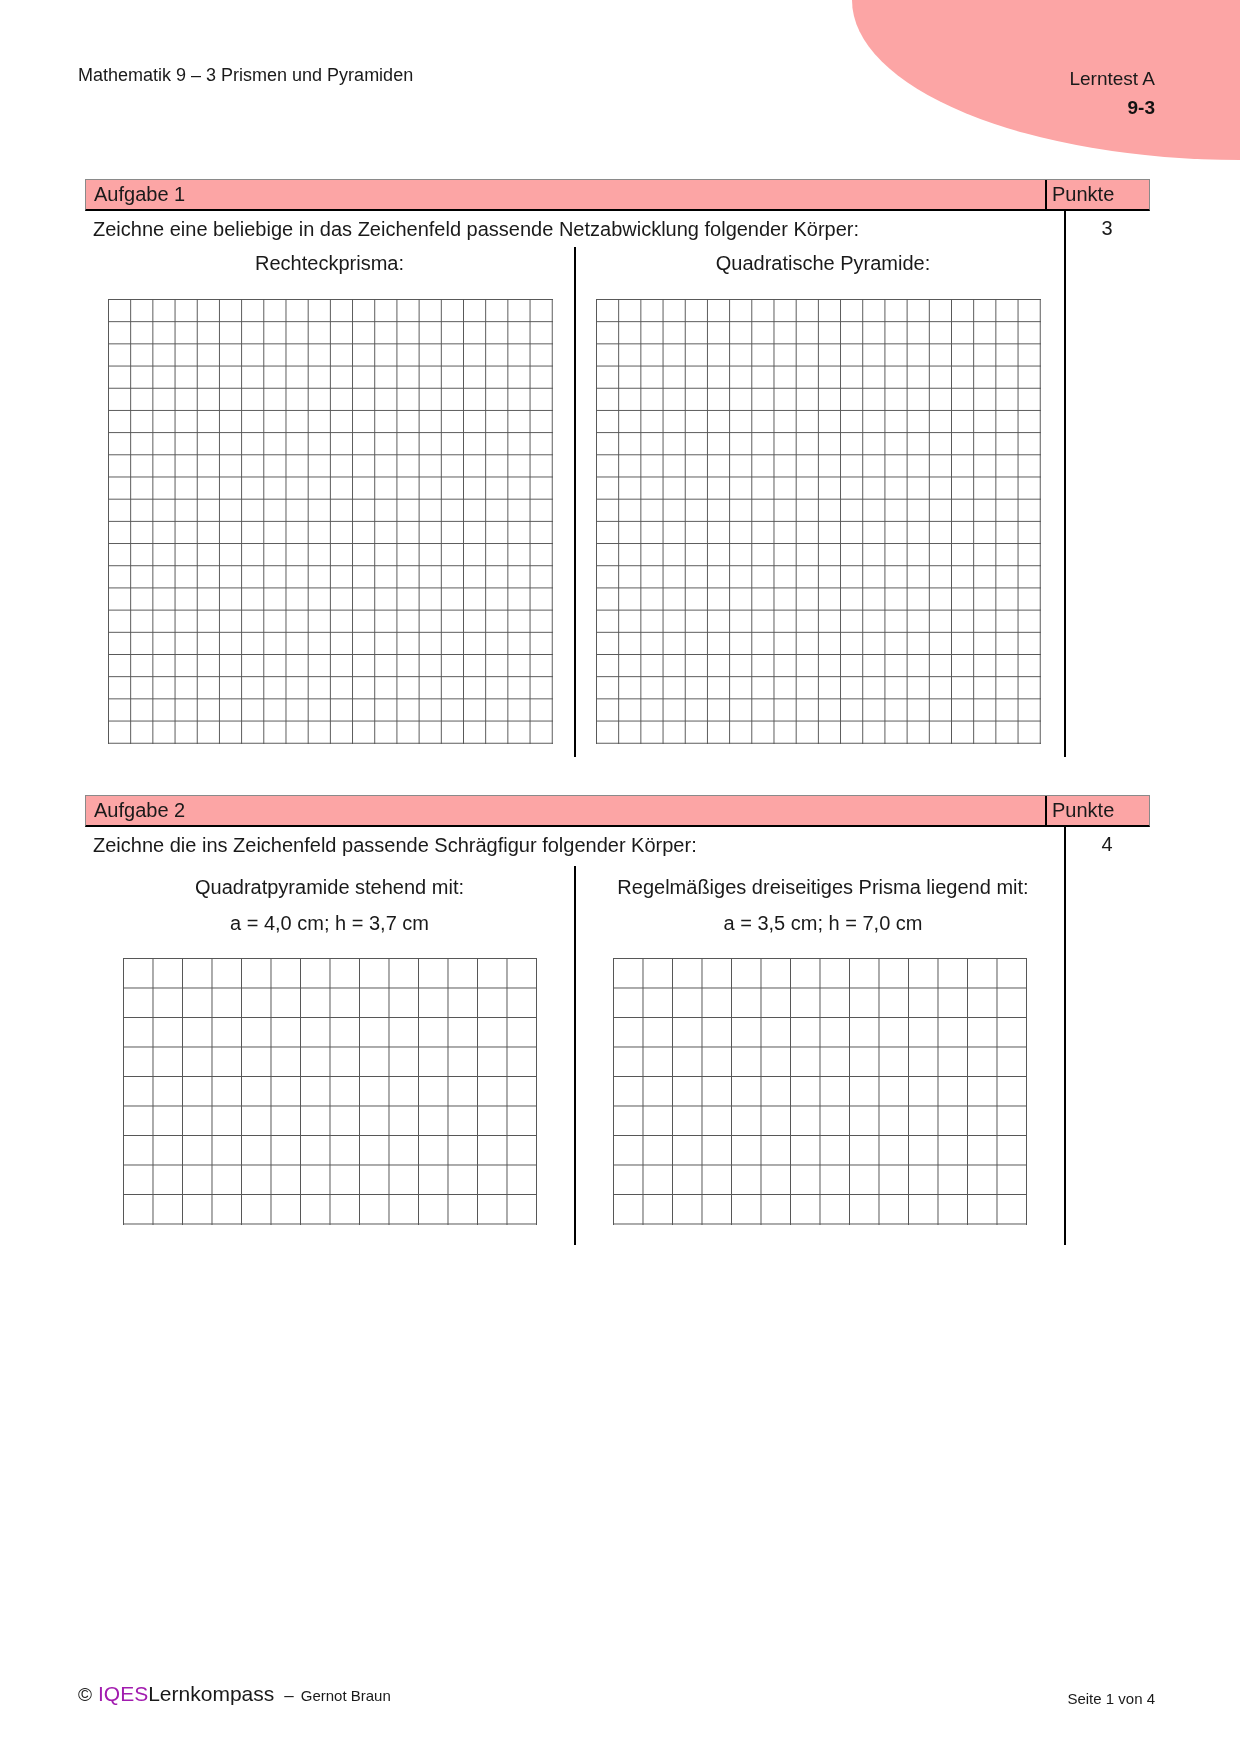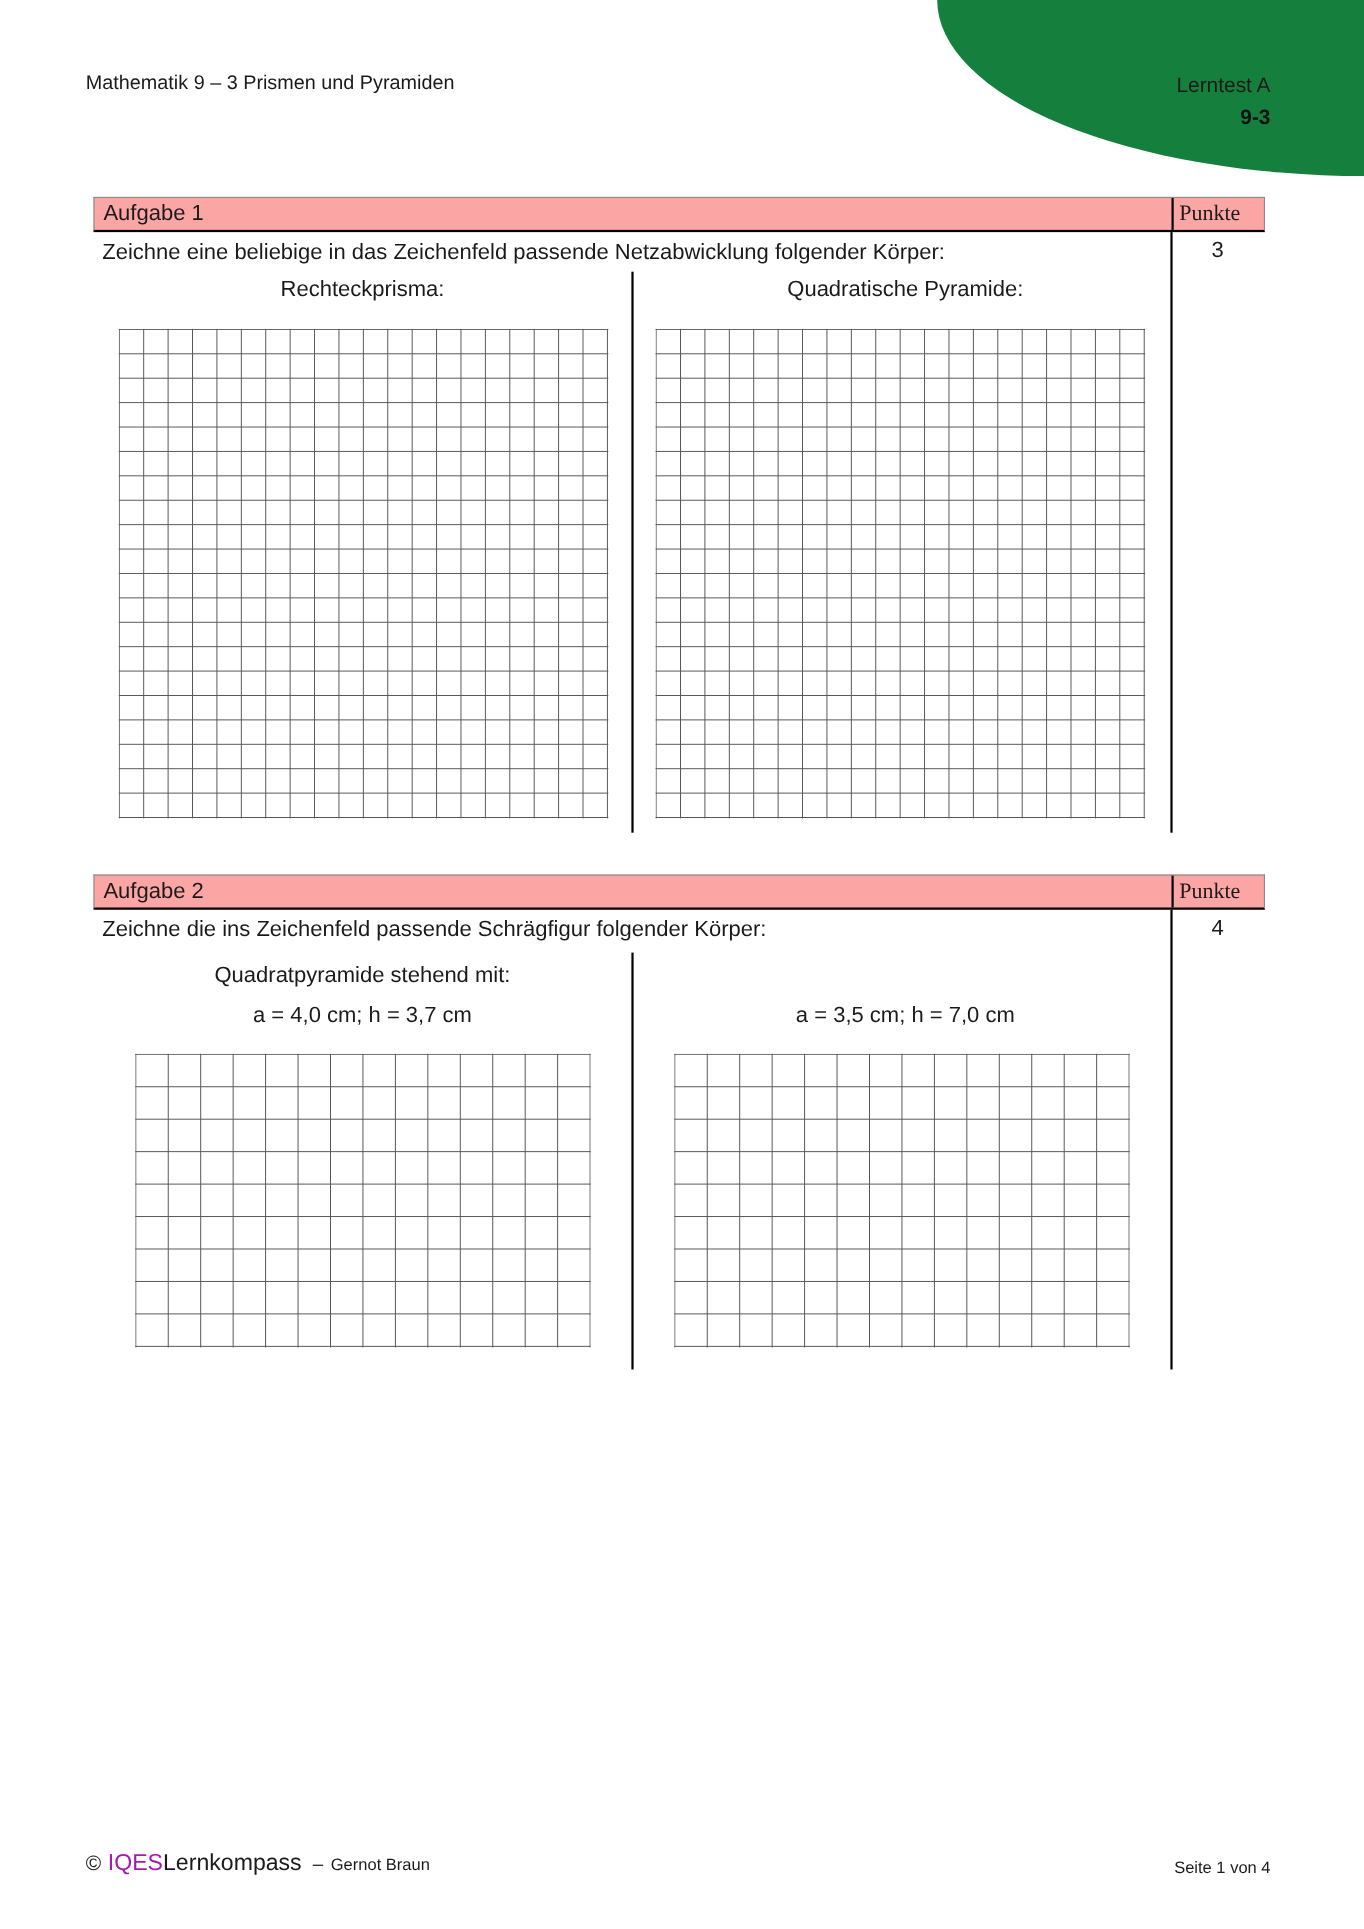--- a/index.html
+++ b/index.html
@@ -21,22 +21,22 @@
   .task{position:absolute;left:85px;width:1065px;}
   .task1{top:179px;}
   .task2{top:795px;}
   .task-header{
     display:flex;height:32px;background:#fca5a5;box-sizing:border-box;
     border-top:1px solid #8a8a8a;border-left:1px solid #8a8a8a;border-right:1px solid #8a8a8a;
     border-bottom:2px solid #000;align-items:stretch;
   }
   .task-title{flex:1;padding-left:8px;font-size:20px;display:flex;align-items:center;}
   .points-label{
-    width:84px;border-left:2px solid #000;padding-left:5px;font-size:20px;
-    display:flex;align-items:center;box-sizing:border-box;font-family:Liberation Serif, serif;
+    width:104px;border-left:2px solid #000;padding-left:5px;font-size:20px;
+    display:flex;align-items:center;box-sizing:border-box;
   }
   .task-body{position:relative;}
   .t1body{height:546px;}
   .t2body{height:418px;}
   .prompt{position:absolute;left:8px;top:7px;font-size:20px;white-space:nowrap;}
   .points-value{position:absolute;left:981px;width:82px;top:6px;text-align:center;font-size:20px;}
   .points-divider{position:absolute;left:979px;top:0;width:2px;height:100%;background:#000;}
   .center-divider{position:absolute;left:489px;width:2px;background:#000;}
   .cd1{top:36px;height:510px;}
   .cd2{top:39px;height:379px;}
@@ -65,21 +65,21 @@
   .brand{font-size:21px;}
   .footer-dash{font-size:17px;margin:0 7px 0 10px;}
   .footer-author{font-size:15px;}
   .page-info{position:absolute;top:1690px;right:85px;font-size:15px;}
 </style>
 </head>
 <body>
 
 <div class="page">
 
-  <div class="badge" style="background: #15803d;">
+  <div class="badge" style="background: #fca5a5;">
     <div class="badge-line1">Lerntest A</div>
     <div class="badge-line2">9-3</div>
   </div>
 
   <div class="page-header">Mathematik 9 – 3 Prismen und Pyramiden</div>
 
   <section class="task task1">
     <div class="task-header">
       <div class="task-title">Aufgabe 1</div>
       <div class="points-label">Punkte</div>
@@ -100,20 +100,21 @@
     <div class="task-header">
       <div class="task-title">Aufgabe 2</div>
       <div class="points-label">Punkte</div>
     </div>
     <div class="task-body t2body">
       <div class="prompt">Zeichne die ins Zeichenfeld passende Schrägfigur folgender Körper:</div>
       <div class="points-divider"></div>
       <div class="points-value">4</div>
       <div class="center-divider cd2"></div>
       <div class="field-label fl-left t2label">Quadratpyramide stehend mit:</div>
+      <div class="field-label fl-right t2label">Regelmäßiges dreiseitiges Prisma liegend mit:</div>
       <div class="sublabel fl-left">a = 4,0 cm; h = 3,7 cm</div>
       <div class="sublabel fl-right">a = 3,5 cm; h = 7,0 cm</div>
       <div class="grid g2-left" style="width: 414px; height: 266.5px; background-size: 29.5px 29.5px;"></div>
       <div class="grid g2-right" style="width: 414px; height: 266.5px; background-size: 29.5px 29.5px;"></div>
     </div>
   </section>
 
   <div class="footer">
     <span class="copy">©</span><span class="brand" style="color: #a21caf;">IQES</span><span class="brand">Lernkompass</span><span class="footer-dash">–</span><span class="footer-author">Gernot Braun</span>
   </div>

